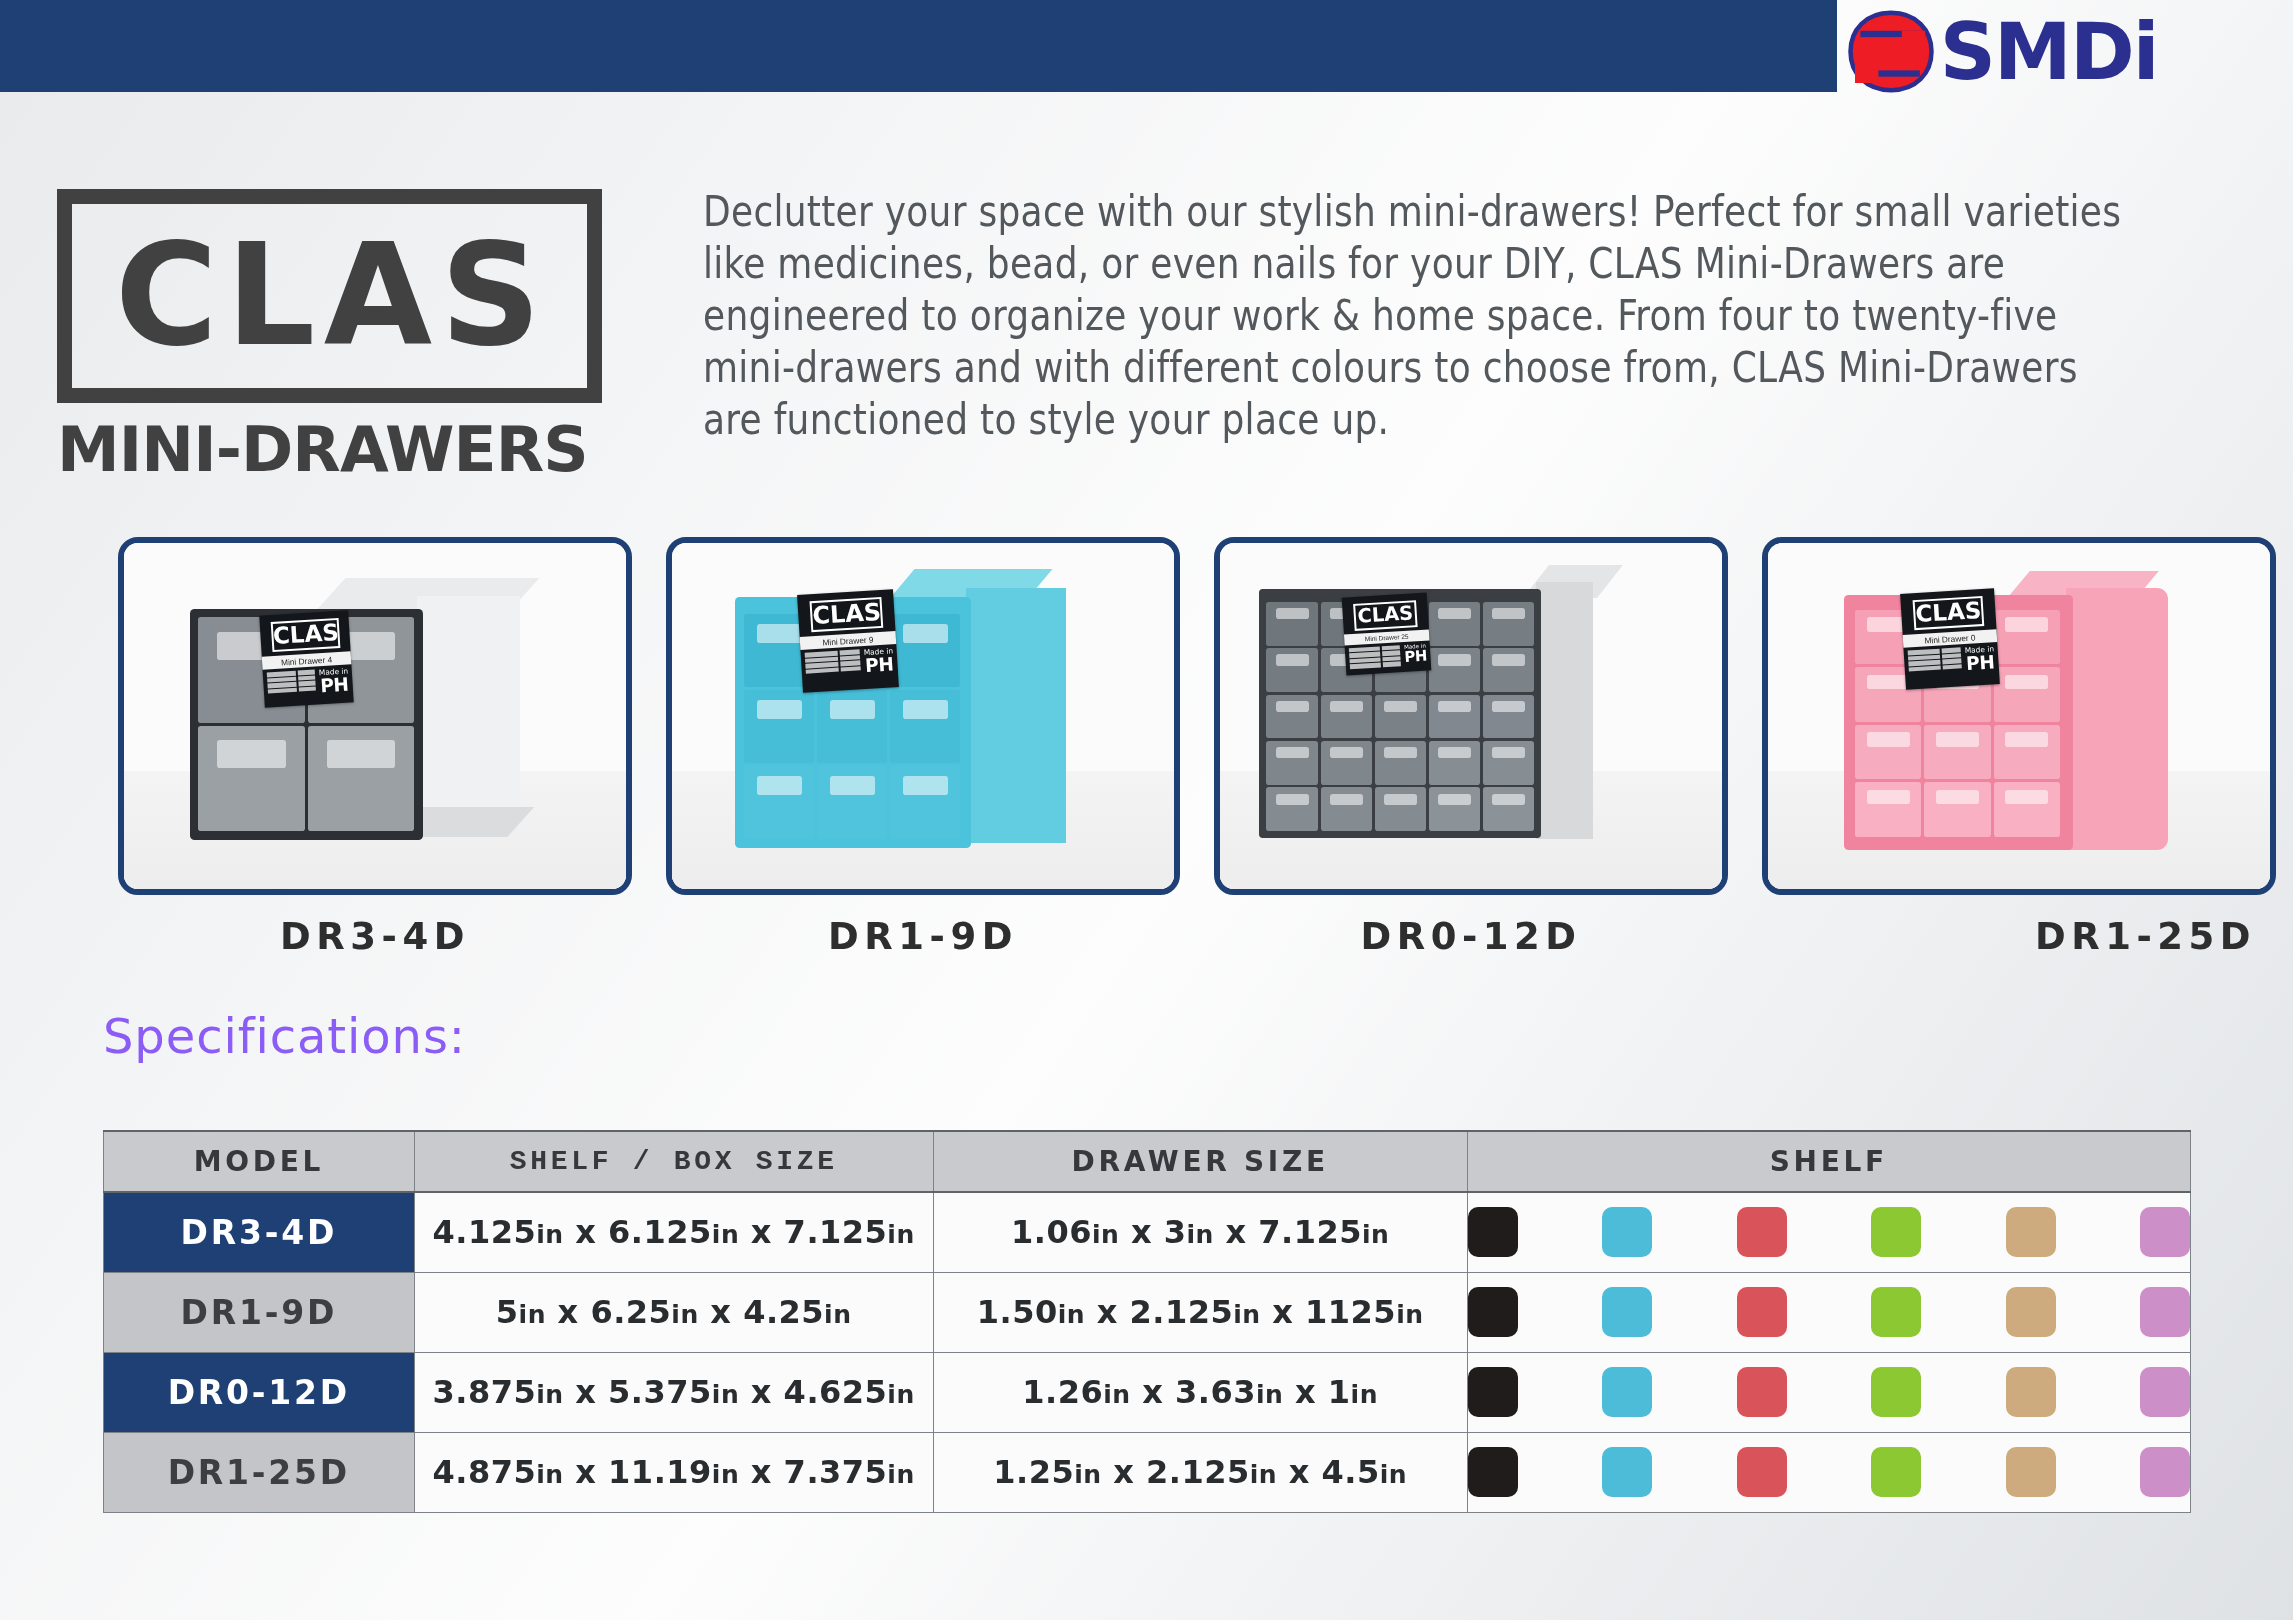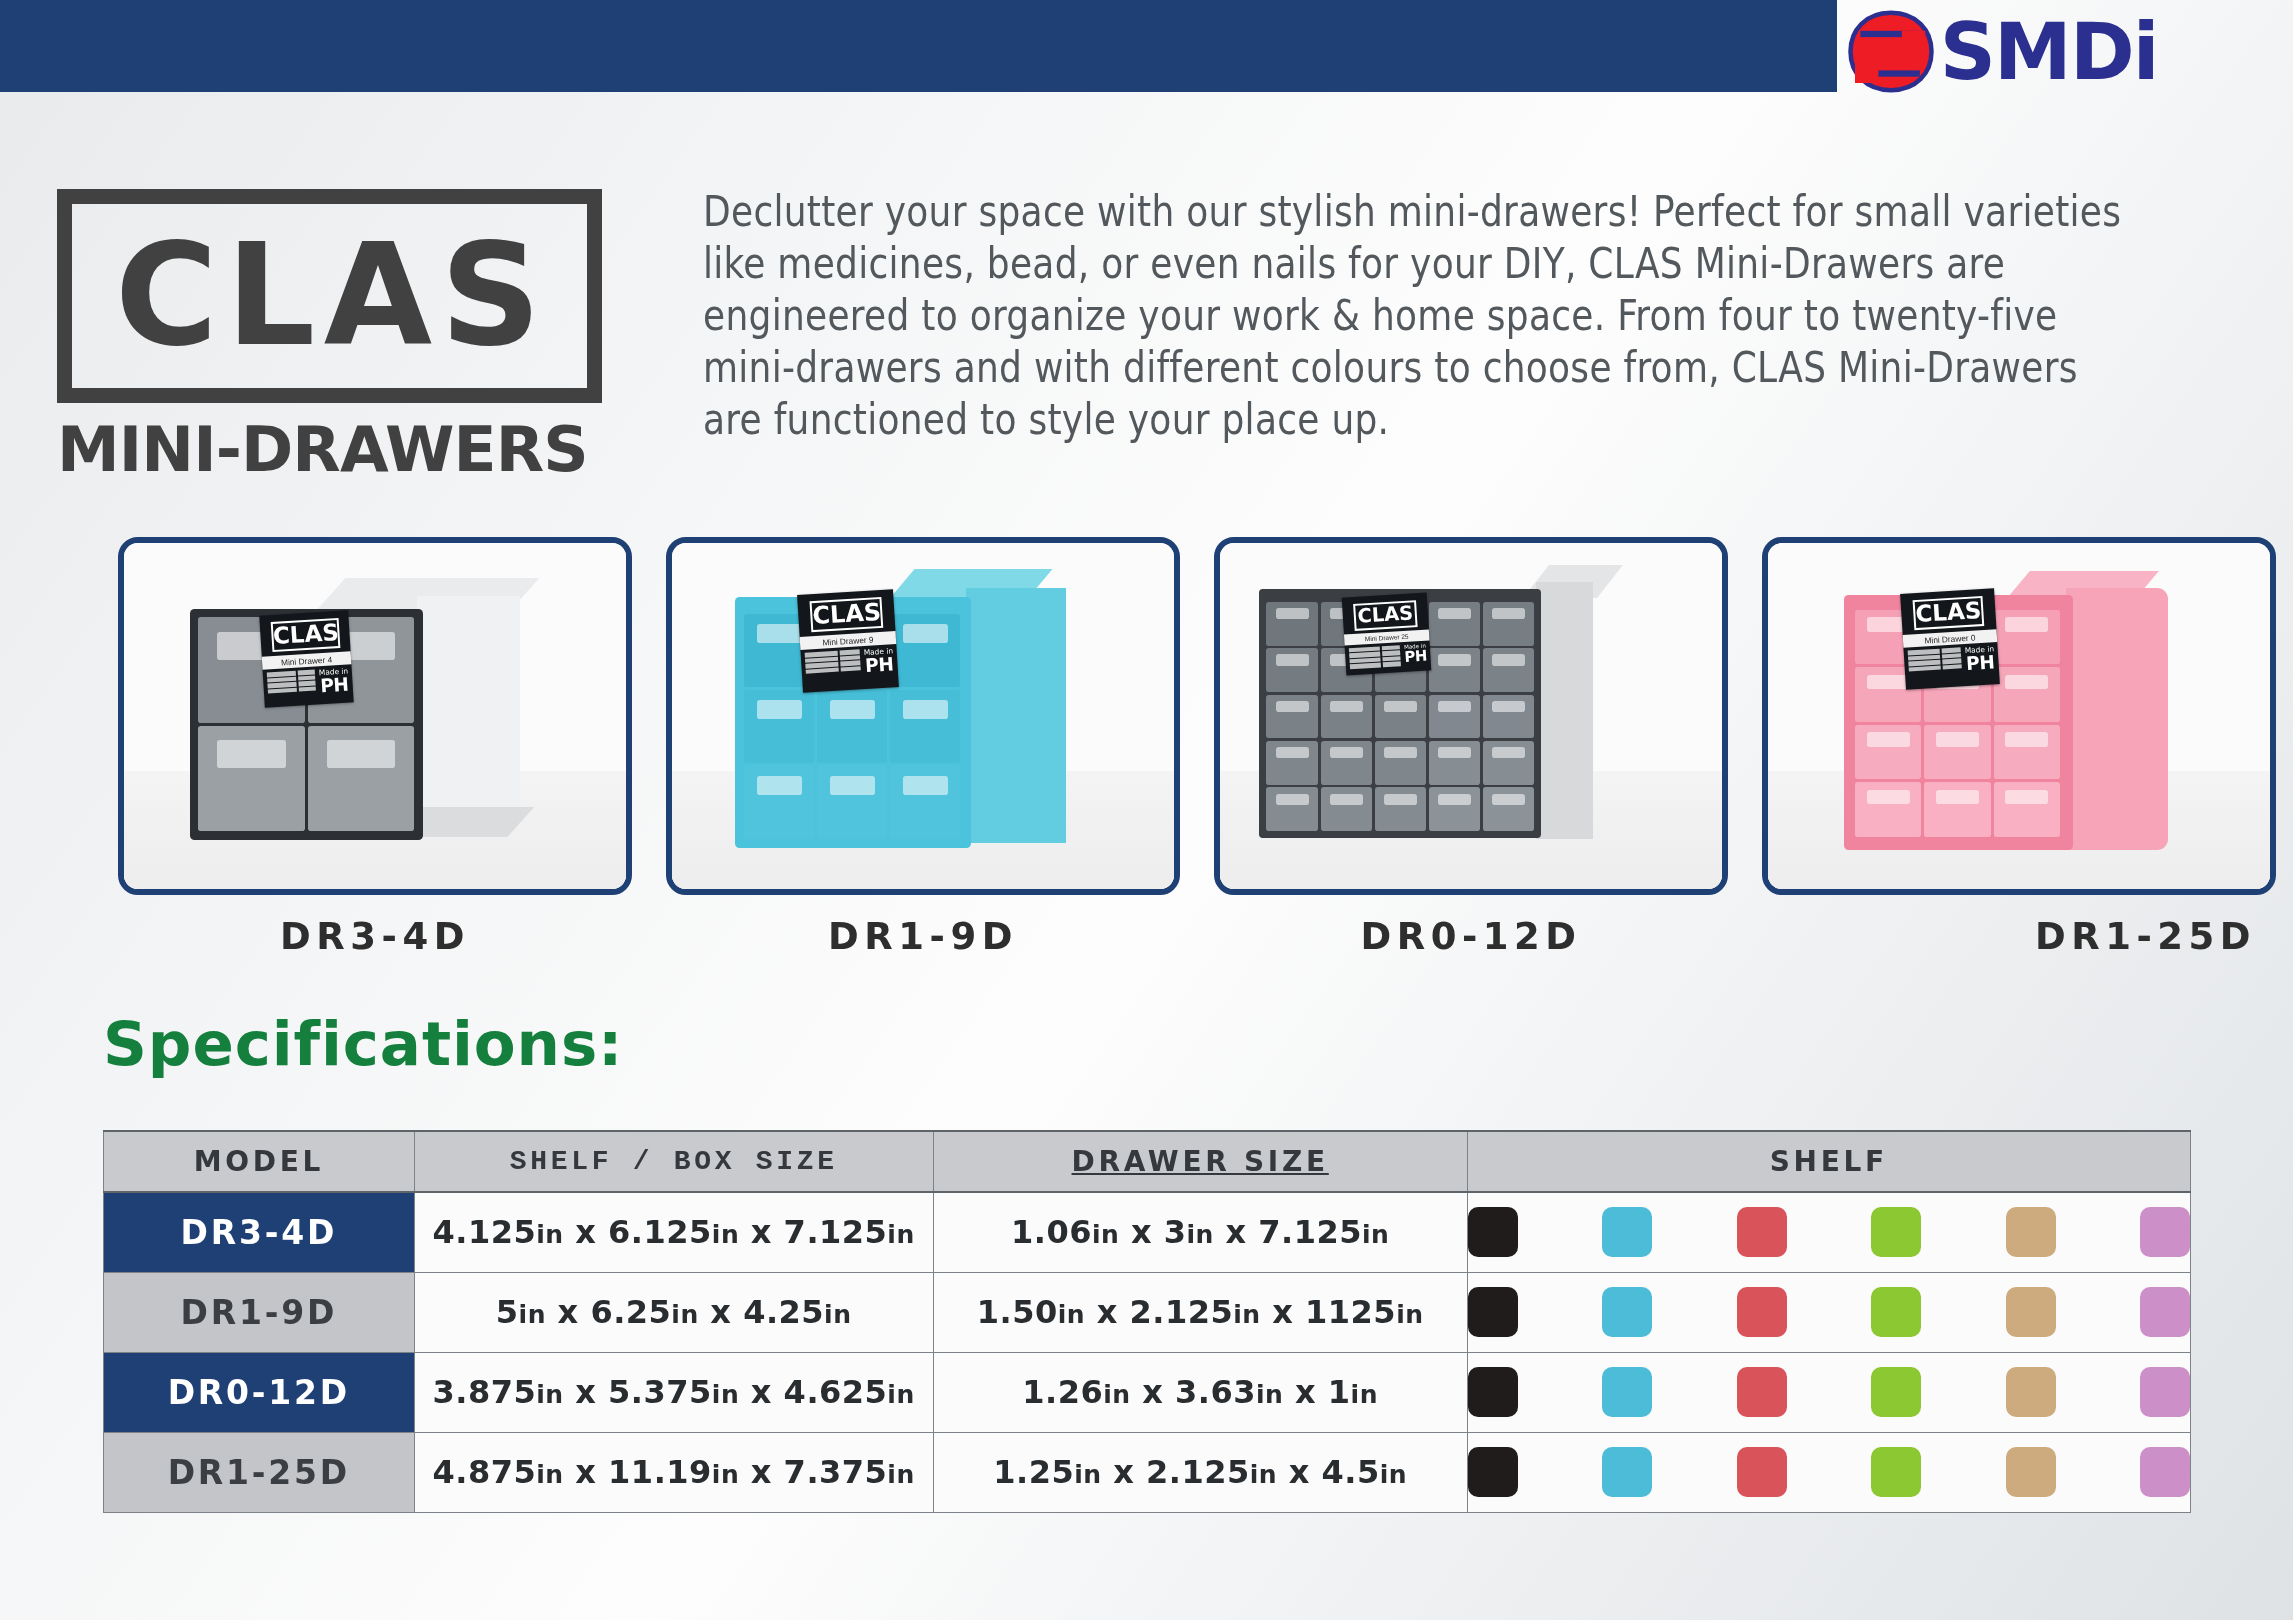--- a/index.html
+++ b/index.html
@@ -124,41 +124,41 @@
     color: #fff; font-family: "DejaVu Sans", sans-serif;
     text-align: center; line-height: 1;
   }
   .sticker-made b { display: block; font-size: 18.5px; letter-spacing: -0.5px; }
   .sticker-made i { display: block; font-size: 7.4px; font-style: normal; }
 
   
   .spec-title {
     position: absolute; left: 103px; top: 1008px;
     font-family: "DejaVu Sans", sans-serif;
-    font-size: 61px; font-weight: 700; color: #15803d;
+    font-size: 48px; font-weight: 400; color: #8b5cf6;
     letter-spacing: 0.9px;
   }
 
   
   .spec-table {
     position: absolute; left: 103px; top: 1094px;
     width: 2088px;
     border-collapse: collapse;
     font-family: "DejaVu Sans", sans-serif;
     margin-top: 36px;
   }
   .spec-table th, .spec-table td { border: 1.8px solid #7c8287; padding: 0; }
   .spec-table thead th {
     background: #c8cace; color: #35393d;
     height: 61px; font-size: 28px; font-weight: 700; letter-spacing: 3.7px;
     border-top: 2.8px solid #5f6468; border-bottom: 2.8px solid #5f6468;
   }
   .col-model { width: 314px; }
   .col-shelf { width: 526px; font-family: Liberation Mono, monospace; }
-  .col-drawer { width: 541px; text-decoration: underline; }
+  .col-drawer { width: 541px; }
   .col-colors { width: 731px; }
 
   .spec-table tbody tr { height: 80px; }
   .cell-model {
     text-align: center; font-size: 33px; font-weight: 700; letter-spacing: 2.8px;
   }
   .cell-model.dark { background: #1e4074; color: #ffffff; }
   .cell-model.light { background: #c3c5c9; color: #3b3f43; }
   .cell-size {
     background: #fbfbfb; color: #2a2d30;

